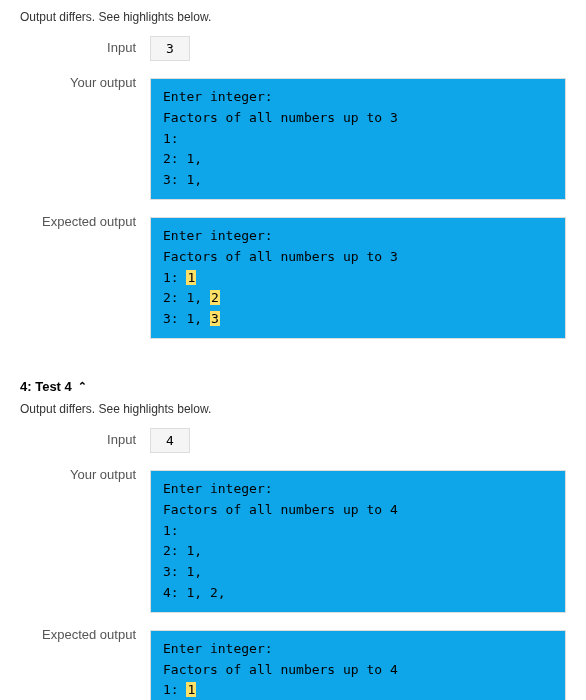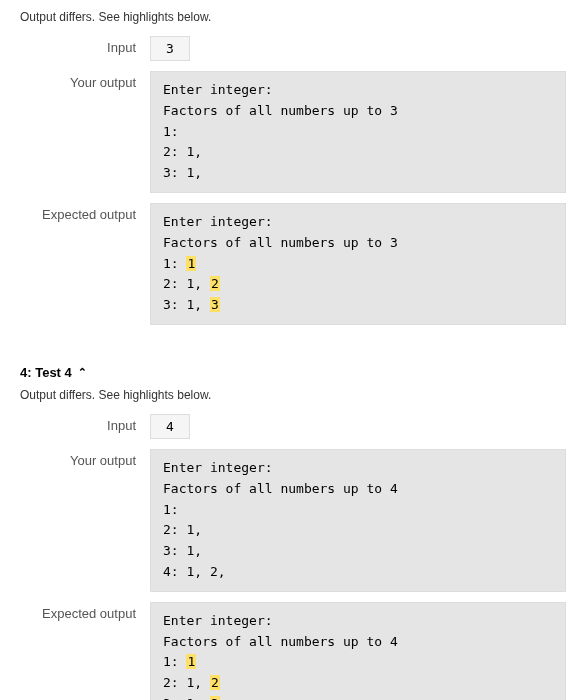--- a/index.html
+++ b/index.html
@@ -49,28 +49,29 @@
     .input-box {
       background: #f5f5f5;
       border: 1px solid #ddd;
       padding: 4px 10px;
       font-family: monospace;
       font-size: 13px;
       min-width: 40px;
       text-align: center;
     }
     .output-box {
-      background: #e5e5e5;
+      background: #0ea5e9;
       border: 1px solid #ddd;
       padding: 8px 12px;
       font-family: monospace;
       font-size: 13px;
       line-height: 1.6;
       flex: 1;
       white-space: pre;
+      margin-top: 7px;
     }
     .highlight-yellow {
       background: #ffe066;
       padding: 0 1px;
     }
   </style>
 </head>
 <body>
 
 <div class="section">

